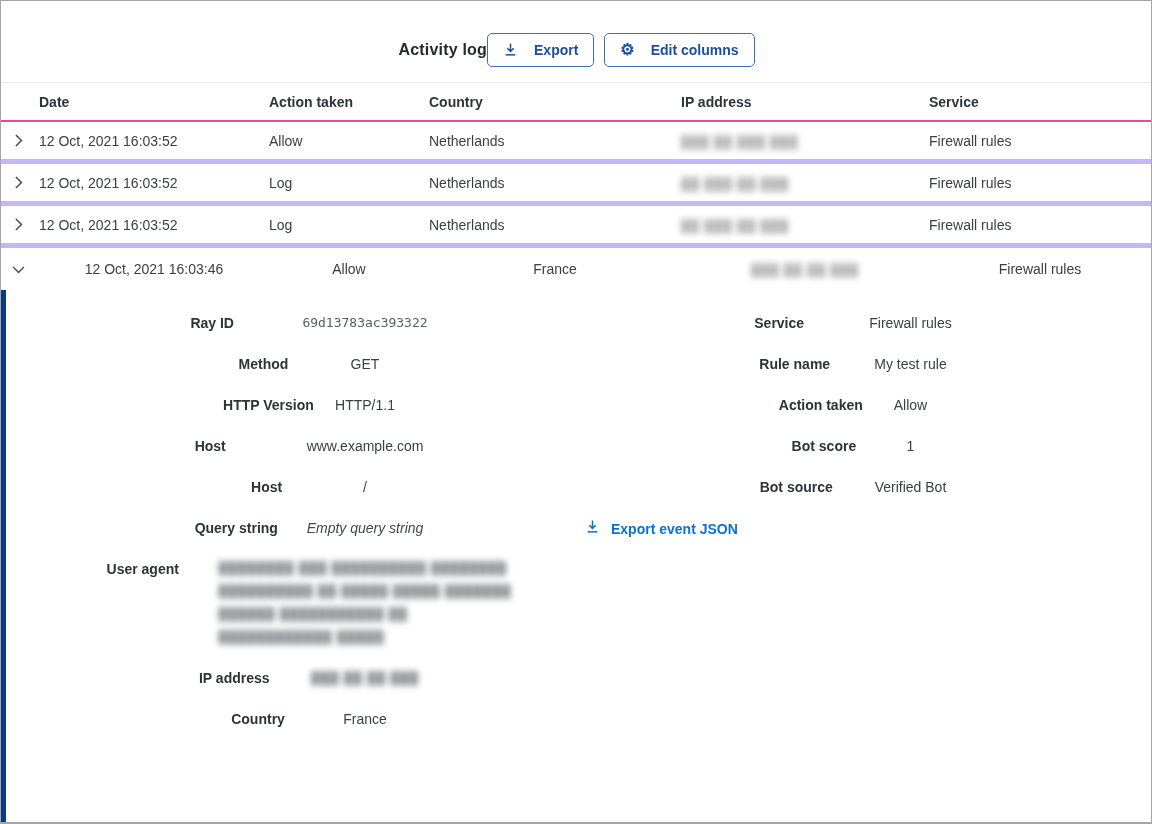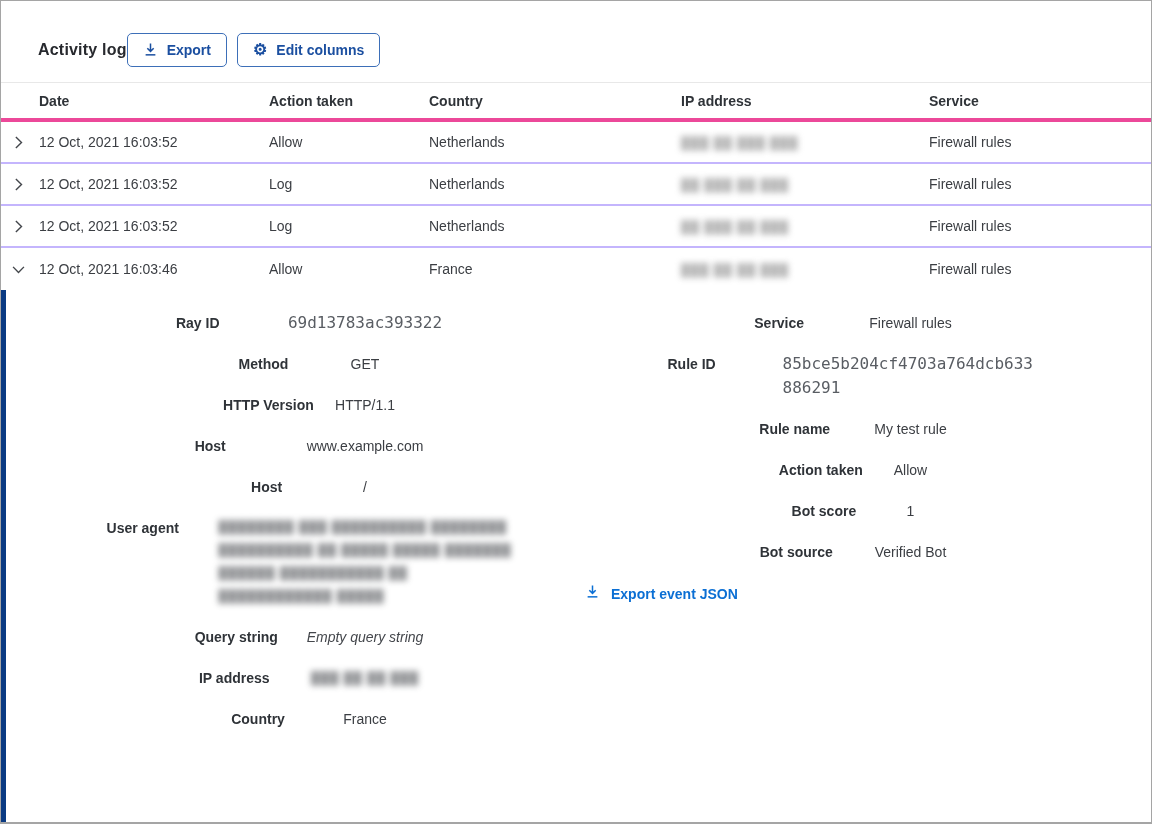--- a/index.html
+++ b/index.html
@@ -12,55 +12,55 @@
     border-bottom-width: 2px;
     background: #fff;
     display: flex; flex-direction: column;
     overflow: hidden;
   }
 
   
   .header-bar {
     height: 81px; flex: 0 0 auto;
     padding: 16px 36px 0 37px;
-    display: flex; align-items: center; justify-content: flex-start;
+    display: flex; align-items: center; justify-content: center;
   }
   .page-title { font-size: 16px; font-weight: 700; color: #27292e; letter-spacing: .2px; }
   .actions { display: flex; gap: 10px; }
   .btn {
-    display: inline-flex; align-items: center; gap: 9px;
+    display: inline-flex; align-items: center; gap: 16px;
     height: 34px; padding: 0 15px;
     background: #fff;
     border: 1px solid #3d6fb8; border-radius: 5px;
     color: #1b4fa0; font-size: 14px; font-weight: 600;
     font-family: "Liberation Sans", sans-serif;
     cursor: pointer;
   }
   .btn svg { display: block; }
   .gear-glyph { font-size: 16px; line-height: 1; }
 
   
   .grid {
     display: grid;
     grid-template-columns: 38px 230px 160px 252px 248px 1fr;
     align-items: center;
   }
   .header-row {
     height: 40px; flex: 0 0 auto;
     border-top: 1px solid #e8e8e8;
-    border-bottom: 4px solid #ec4899;
+    border-bottom: 2px solid #ec4899;
     font-weight: 600; font-size: 14px; color: #2f3338;
   }
   .data-row {
     height: 42px; flex: 0 0 auto;
-    border-bottom: 2px solid #c4b5fd;
+    border-bottom: 5px solid #c4b5fd;
     font-size: 14px; color: #3b3e43;
     cursor: pointer;
   }
-  .data-row.expanded { border-bottom: none; }
+  .data-row.expanded { border-bottom: none; text-align: center; }
   .chev-cell { padding-left: 10px; display: flex; align-items: center; }
 
   .redacted {
     filter: blur(3px); opacity: .55;
     color: #7d7d7d; font-size: 12px; letter-spacing: 1px;
     user-select: none;
   }
 
   
   .detail {
@@ -72,21 +72,21 @@
     font-size: 14px;
     overflow: hidden;
   }
   .field { display: flex; margin-bottom: 17px; line-height: 24px; justify-content: center; }
   .flabel { font-weight: 600; color: #2f3338; flex: 0 0 auto; }
   .col-left  .flabel { width: 112px; }
   .col-right .flabel { width: 115px; }
   .fvalue { color: #3b3e43; }
   .fvalue.mono {
     font-family: "DejaVu Sans Mono", "Liberation Mono", monospace;
-    color: #595d63; font-size: 16px;
+    color: #595d63; font-size: 13px;
   }
   .fvalue.italic { font-style: italic; color: #44474c; }
   .fvalue.ua { white-space: pre-line; line-height: 23px; }
   .fvalue.rule-id { max-width: 256px; word-break: break-all; }
 
   .export-link {
     display: inline-flex; align-items: flex-end; gap: 11px;
     color: #0b6fd4; font-size: 14px; font-weight: 600;
     text-decoration: none; cursor: pointer; margin-top: 3px;
   }
@@ -192,48 +192,44 @@
         </div>
       <div class="field">
           <div class="flabel">Host</div>
           <div class="fvalue">www.example.com</div>
         </div>
       <div class="field">
           <div class="flabel">Host</div>
           <div class="fvalue">/</div>
         </div>
       <div class="field">
+          <div class="flabel">Query string</div>
+          <div class="fvalue italic">Empty query string</div>
+        </div>
+      <div class="field">
           <div class="flabel">User agent</div>
           <div class="fvalue ua redacted">████████ ███ ██████████ ████████
 ██████████ ██ █████ █████ ███████
 ██████ ███████████ ██
 ████████████ █████</div>
         </div>
       <div class="field">
-          <div class="flabel">Query string</div>
-          <div class="fvalue italic">Empty query string</div>
-        </div>
-      <div class="field">
           <div class="flabel">IP address</div>
           <div class="fvalue redacted">███ ██ ██ ███</div>
         </div>
       <div class="field">
           <div class="flabel">Country</div>
           <div class="fvalue">France</div>
         </div>
     </div>
 
     <div class="col-right">
       <div class="field">
           <div class="flabel">Service</div>
           <div class="fvalue">Firewall rules</div>
-        </div>
-      <div class="field">
-          <div class="flabel">Rule ID</div>
-          <div class="fvalue mono rule-id">85bce5b204cf4703a764dcb633886291</div>
         </div>
       <div class="field">
           <div class="flabel">Rule name</div>
           <div class="fvalue">My test rule</div>
         </div>
       <div class="field">
           <div class="flabel">Action taken</div>
           <div class="fvalue">Allow</div>
         </div>
       <div class="field">

